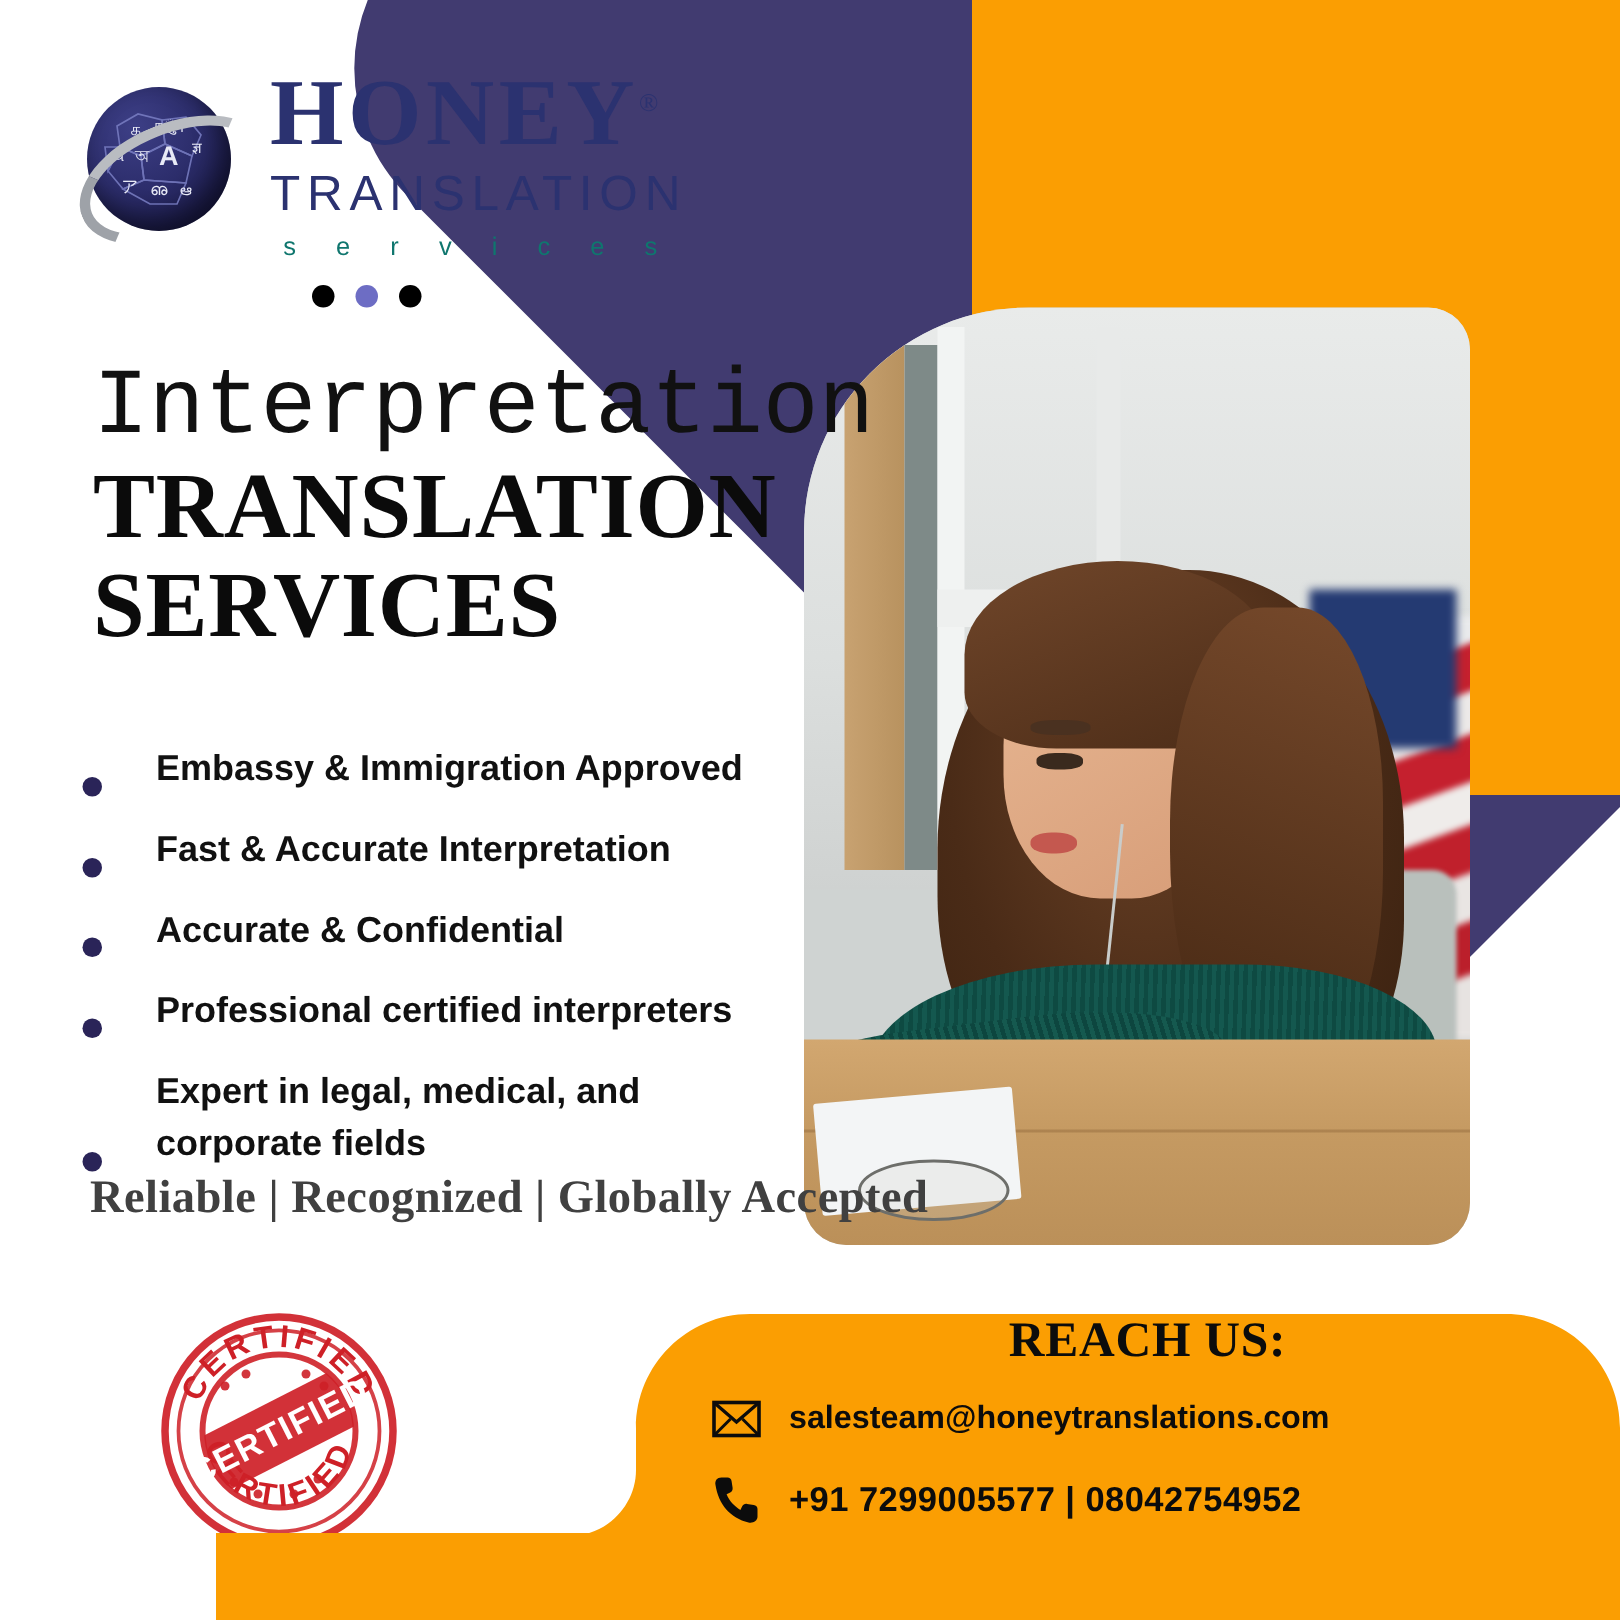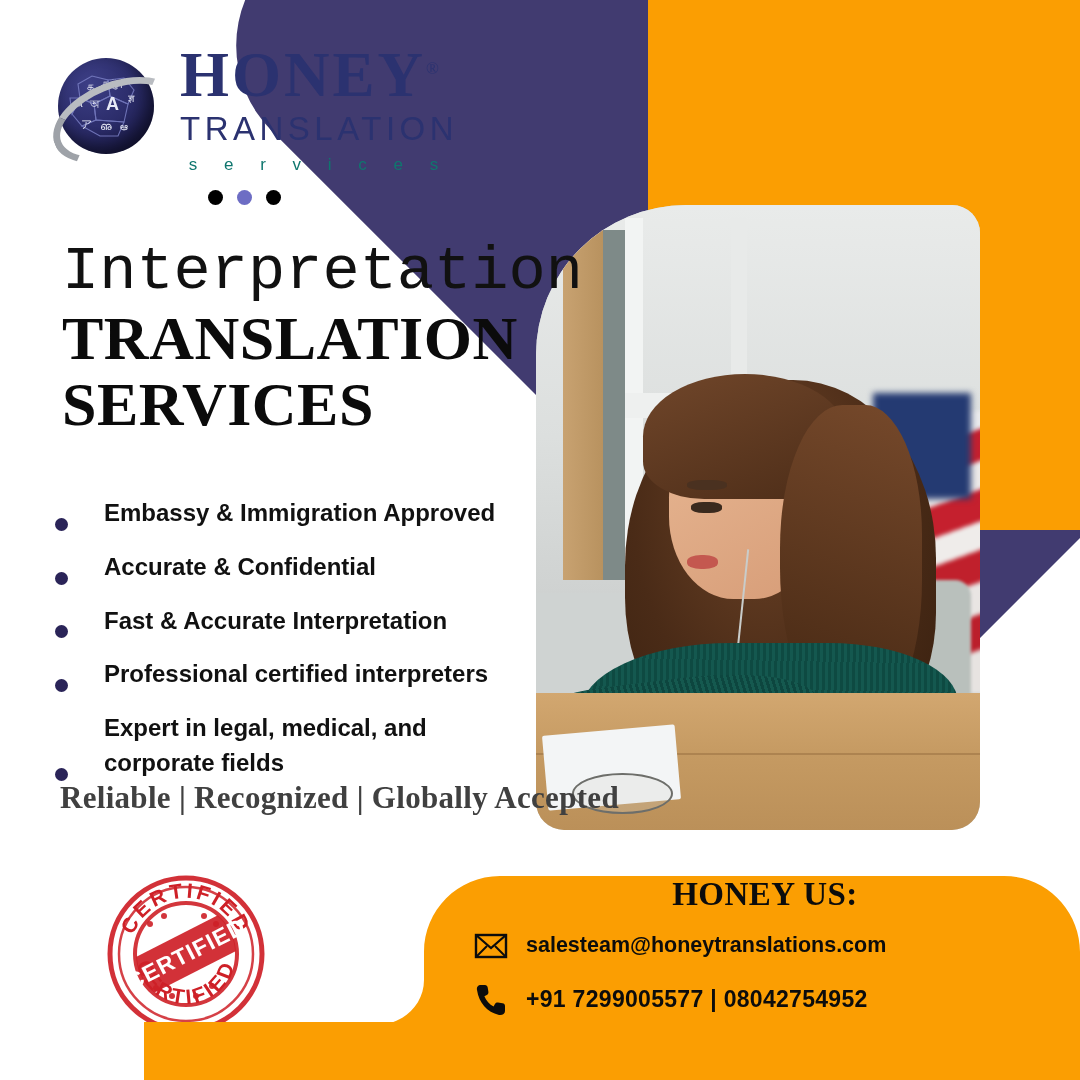--- a/index.html
+++ b/index.html
@@ -374,25 +374,25 @@
     <div>SERVICES</div>
   </div>
 
   <div class="bullets">
     <div class="bullet-row">
       <div class="bullet-dot"></div>
       <div class="bullet-text">Embassy &amp; Immigration Approved</div>
     </div>
     <div class="bullet-row">
       <div class="bullet-dot"></div>
-      <div class="bullet-text">Accurate &amp; Confidential</div>
+      <div class="bullet-text">Fast &amp; Accurate Interpretation</div>
     </div>
     <div class="bullet-row">
       <div class="bullet-dot"></div>
-      <div class="bullet-text">Fast &amp; Accurate Interpretation</div>
+      <div class="bullet-text">Accurate &amp; Confidential</div>
     </div>
     <div class="bullet-row">
       <div class="bullet-dot"></div>
       <div class="bullet-text">Professional certified interpreters</div>
     </div>
     <div class="bullet-row">
       <div class="bullet-dot"></div>
       <div class="bullet-text">Expert in legal, medical, and corporate fields</div>
     </div>
   </div>
@@ -444,21 +444,21 @@
       C 424 142 404 162 380 162
       L 220 162
       C 178 162 144 196 144 238
       L 144 218
       Z"></path>
     <path fill="#FB9E02" d="
       M 144 218 L 1080 218 L 1080 160 L 144 160 Z"></path>
   </svg>
 
   <div class="contact-content">
-    <div class="reach-title">HONEY US:</div>
+    <div class="reach-title">REACH US:</div>
 
 
     <div class="contact-row">
       <div class="contact-icon">
         <svg width="34" height="28" viewBox="0 0 34 28">
           <rect x="2" y="3" width="30" height="22" fill="none" stroke="#0c0c0c" stroke-width="2.4"></rect>
           <polyline points="2,3 17,16 32,3" fill="none" stroke="#0c0c0c" stroke-width="2.2"></polyline>
           <line x1="2" y1="25" x2="13" y2="14" stroke="#0c0c0c" stroke-width="2"></line>
           <line x1="32" y1="25" x2="21" y2="14" stroke="#0c0c0c" stroke-width="2"></line>
         </svg>

